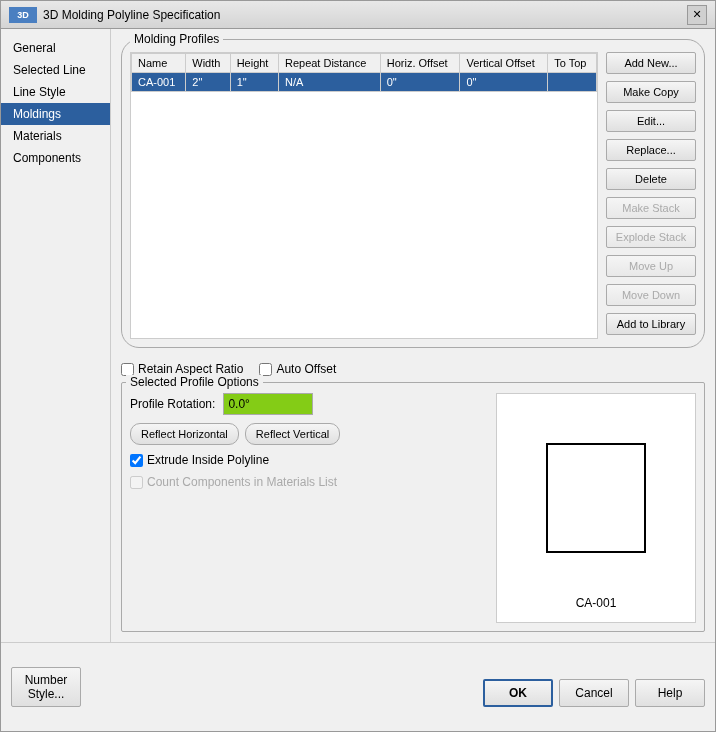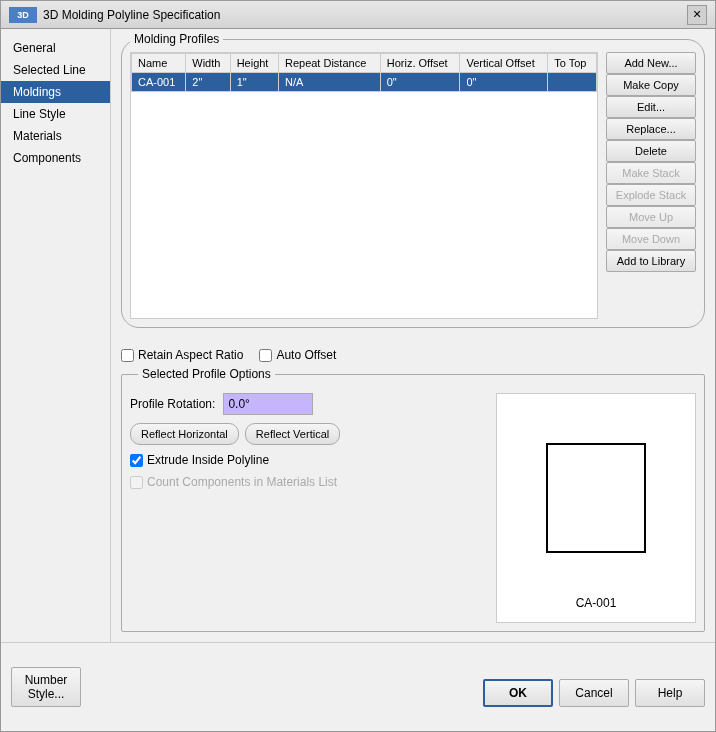--- a/index.html
+++ b/index.html
@@ -138,21 +138,21 @@
       color: white;
     }
     tbody td {
       border: 1px solid #ccc;
       padding: 3px 6px;
       white-space: nowrap;
     }
     .buttons-column {
       display: flex;
       flex-direction: column;
-      gap: 0;
+      gap: 7px;
       width: 90px;
       flex-shrink: 0;
     }
     .btn {
       width: 100%;
       padding: 4px 6px;
       background: linear-gradient(to bottom, #f5f5f5, #e0e0e0);
       border: 1px solid #aaa;
       border-radius: 2px;
       cursor: pointer;
@@ -162,21 +162,21 @@
     }
     .btn:disabled, .btn.disabled {
       color: #aaa;
       cursor: default;
       background: linear-gradient(to bottom, #f5f5f5, #e8e8e8);
     }
     .checkbox-row {
       display: flex;
       align-items: flex-end;
       gap: 16px;
-      margin: 12px 0;
+      margin: 6px 0;
       flex-shrink: 0;
     }
     .checkbox-label {
       display: flex;
       align-items: center;
       gap: 4px;
       font-size: 12px;
       cursor: pointer;
     }
     .checkbox-label input[type="checkbox"] {
@@ -186,29 +186,28 @@
     .selected-profile-options {
       border: 1px solid #aaa;
       border-radius: 2px;
       padding: 10px 8px 8px;
       position: relative;
       flex-shrink: 0;
     }
     .selected-profile-options-title {
       position: absolute;
       top: -8px;
-      left: 16px;
+      left: 4px;
       background: #f0f0f0;
       padding: 0 4px;
       font-size: 12px;
     }
     .profile-options-content {
       display: flex;
       gap: 26px;
-      margin-top: 8px;
     }
     .profile-options-left {
       flex: 1;
       display: flex;
       flex-direction: column;
       gap: 8px;
     }
     .form-row {
       display: flex;
       align-items: center;
@@ -217,21 +216,21 @@
     .form-label {
       font-size: 12px;
       white-space: nowrap;
     }
     .form-input {
       width: 90px;
       height: 22px;
       border: 1px solid #aaa;
       padding: 2px 4px;
       font-size: 12px;
-      background: #c4b5fd;
+      background: #84cc16;
     }
     .btn-row {
       display: flex;
       gap: 6px;
     }
     .form-btn {
       padding: 4px 10px;
       background: linear-gradient(to bottom, #f5f5f5, #e0e0e0);
       border: 1px solid #aaa;
       border-radius: 10px;
@@ -326,22 +325,22 @@
       <span class="title-text">3D Molding Polyline Specification</span>
     </div>
     <div class="close-btn">✕</div>
   </div>
 
   <div class="window-body">
 
     <div class="sidebar">
       <div class="sidebar-item">General</div>
       <div class="sidebar-item">Selected Line</div>
+      <div class="sidebar-item">Line Style</div>
       <div class="sidebar-item active">Moldings</div>
-      <div class="sidebar-item">Line Style</div>
       <div class="sidebar-item">Materials</div>
       <div class="sidebar-item">Components</div>
     </div>
 
     <div class="main-content">
 
       <div class="group-box molding-group">
         <span class="group-box-title">Molding Profiles</span>
         <div class="molding-group-inner">
 

